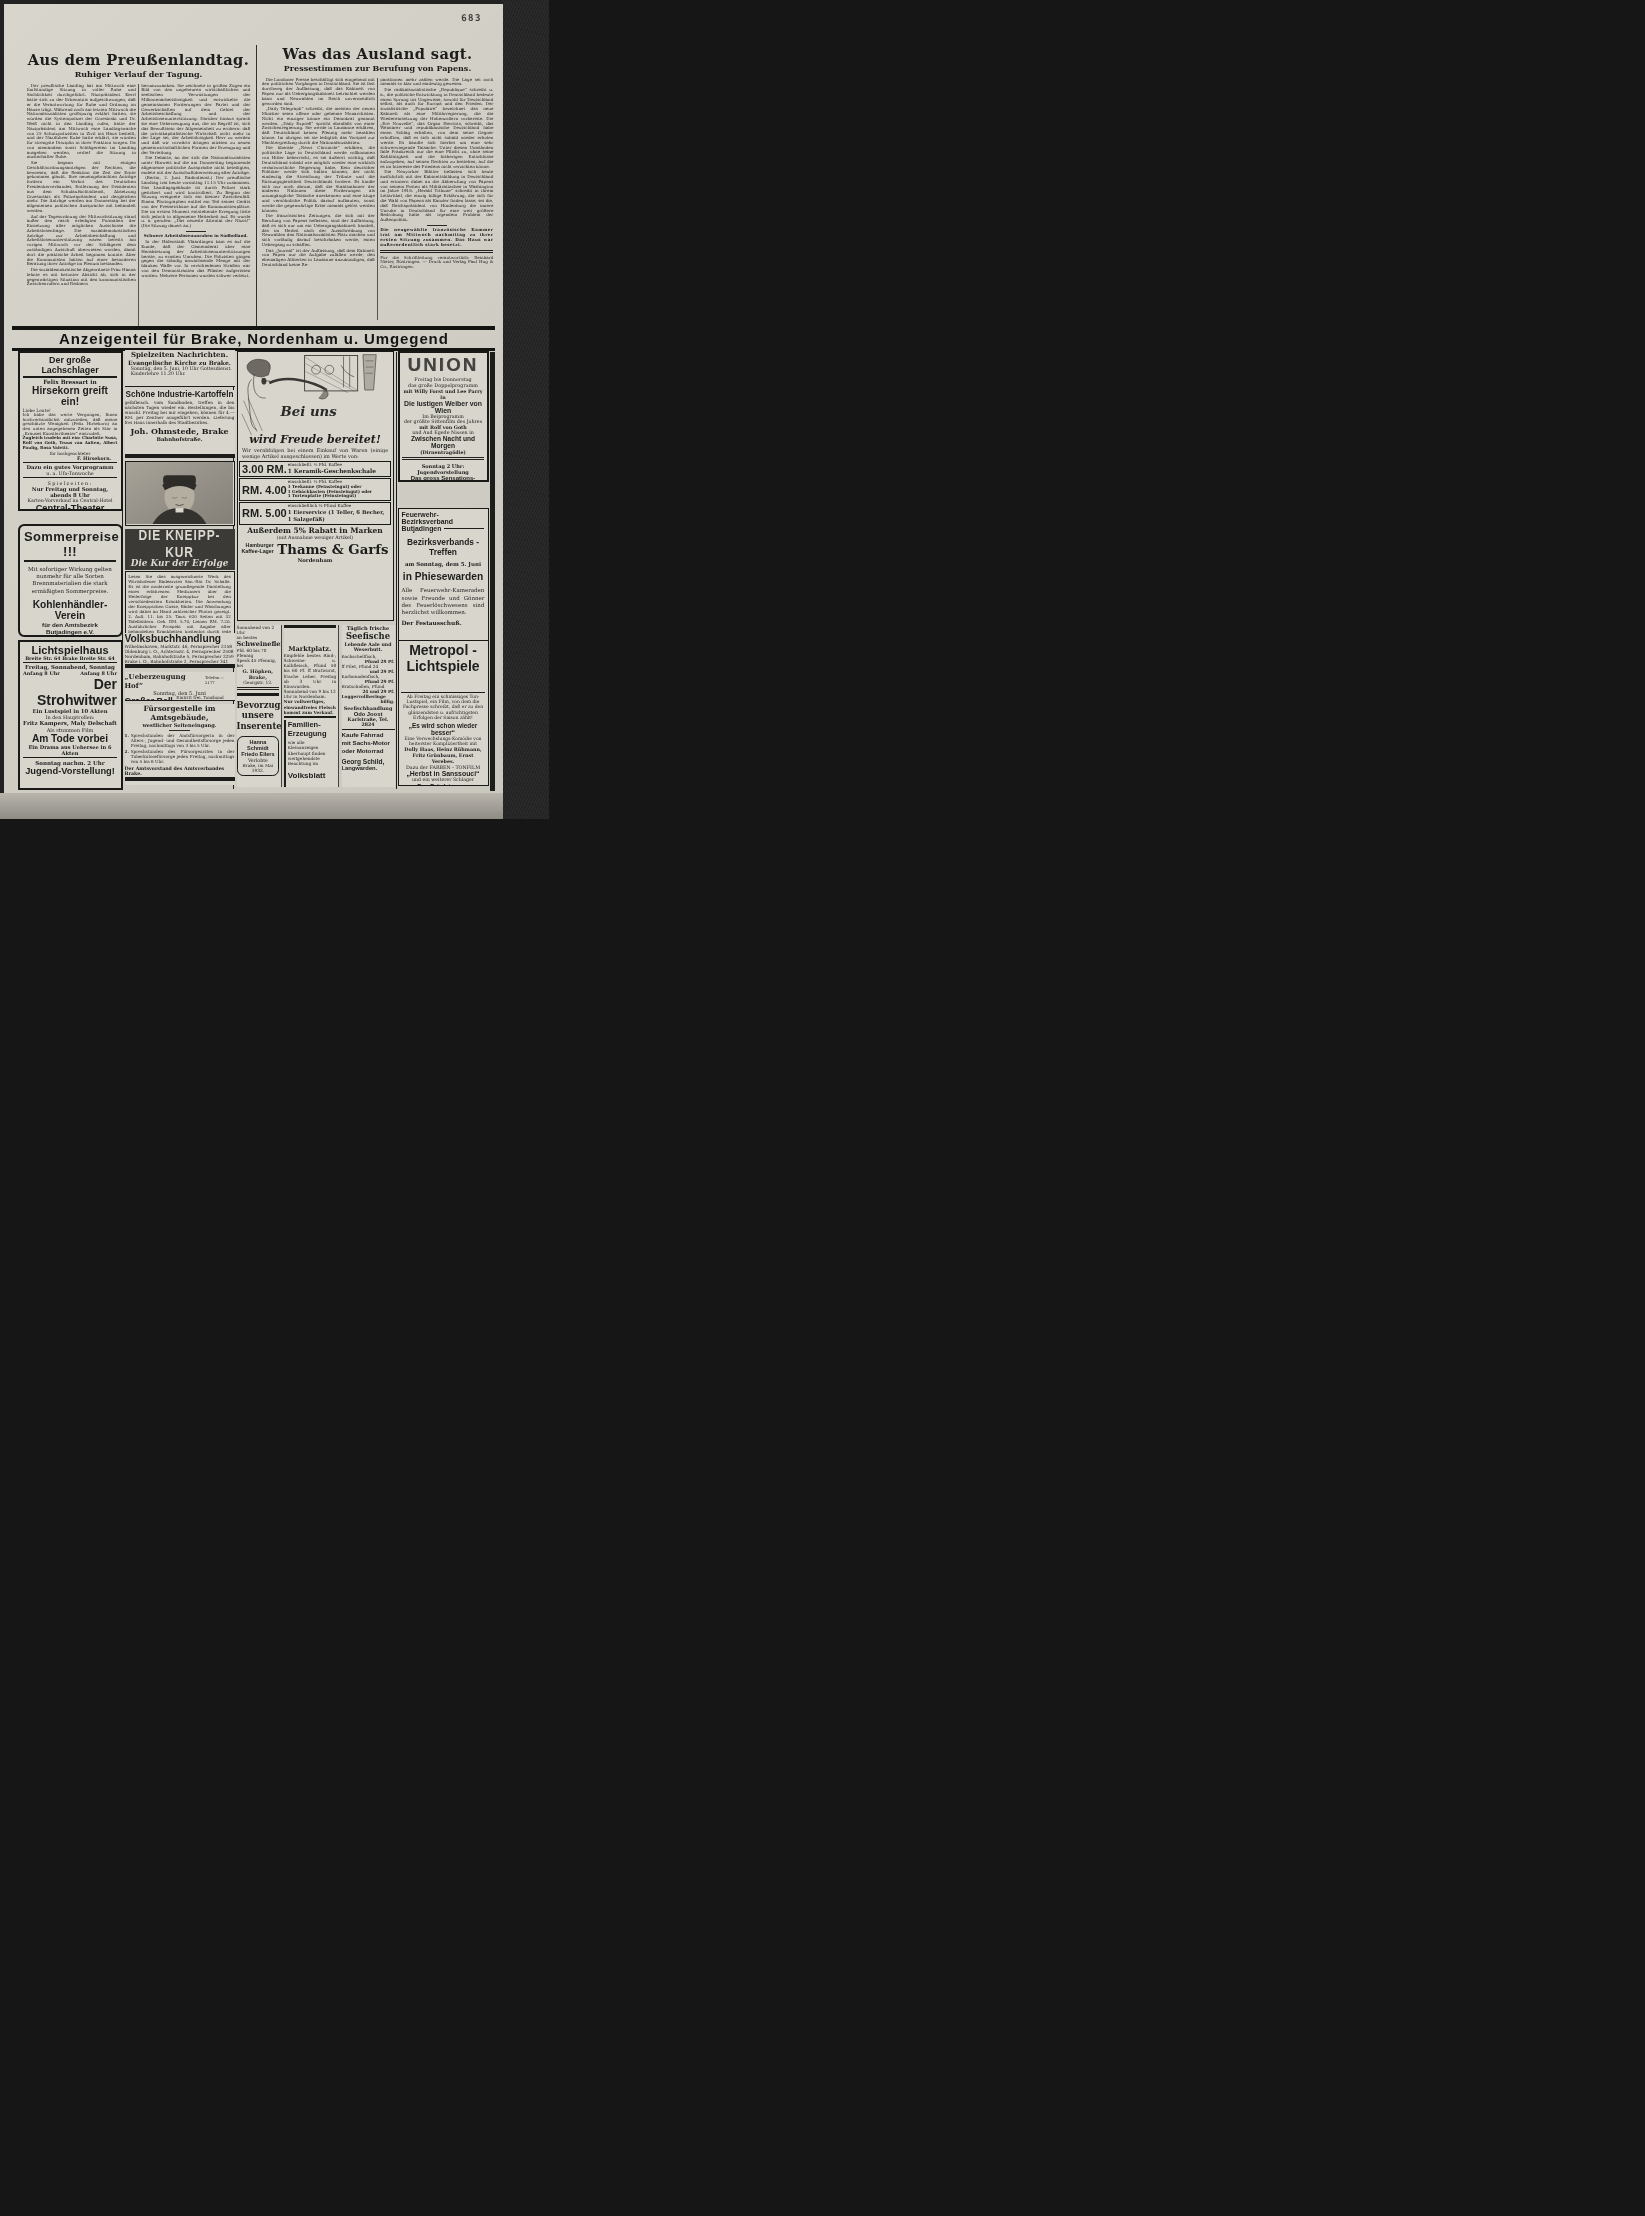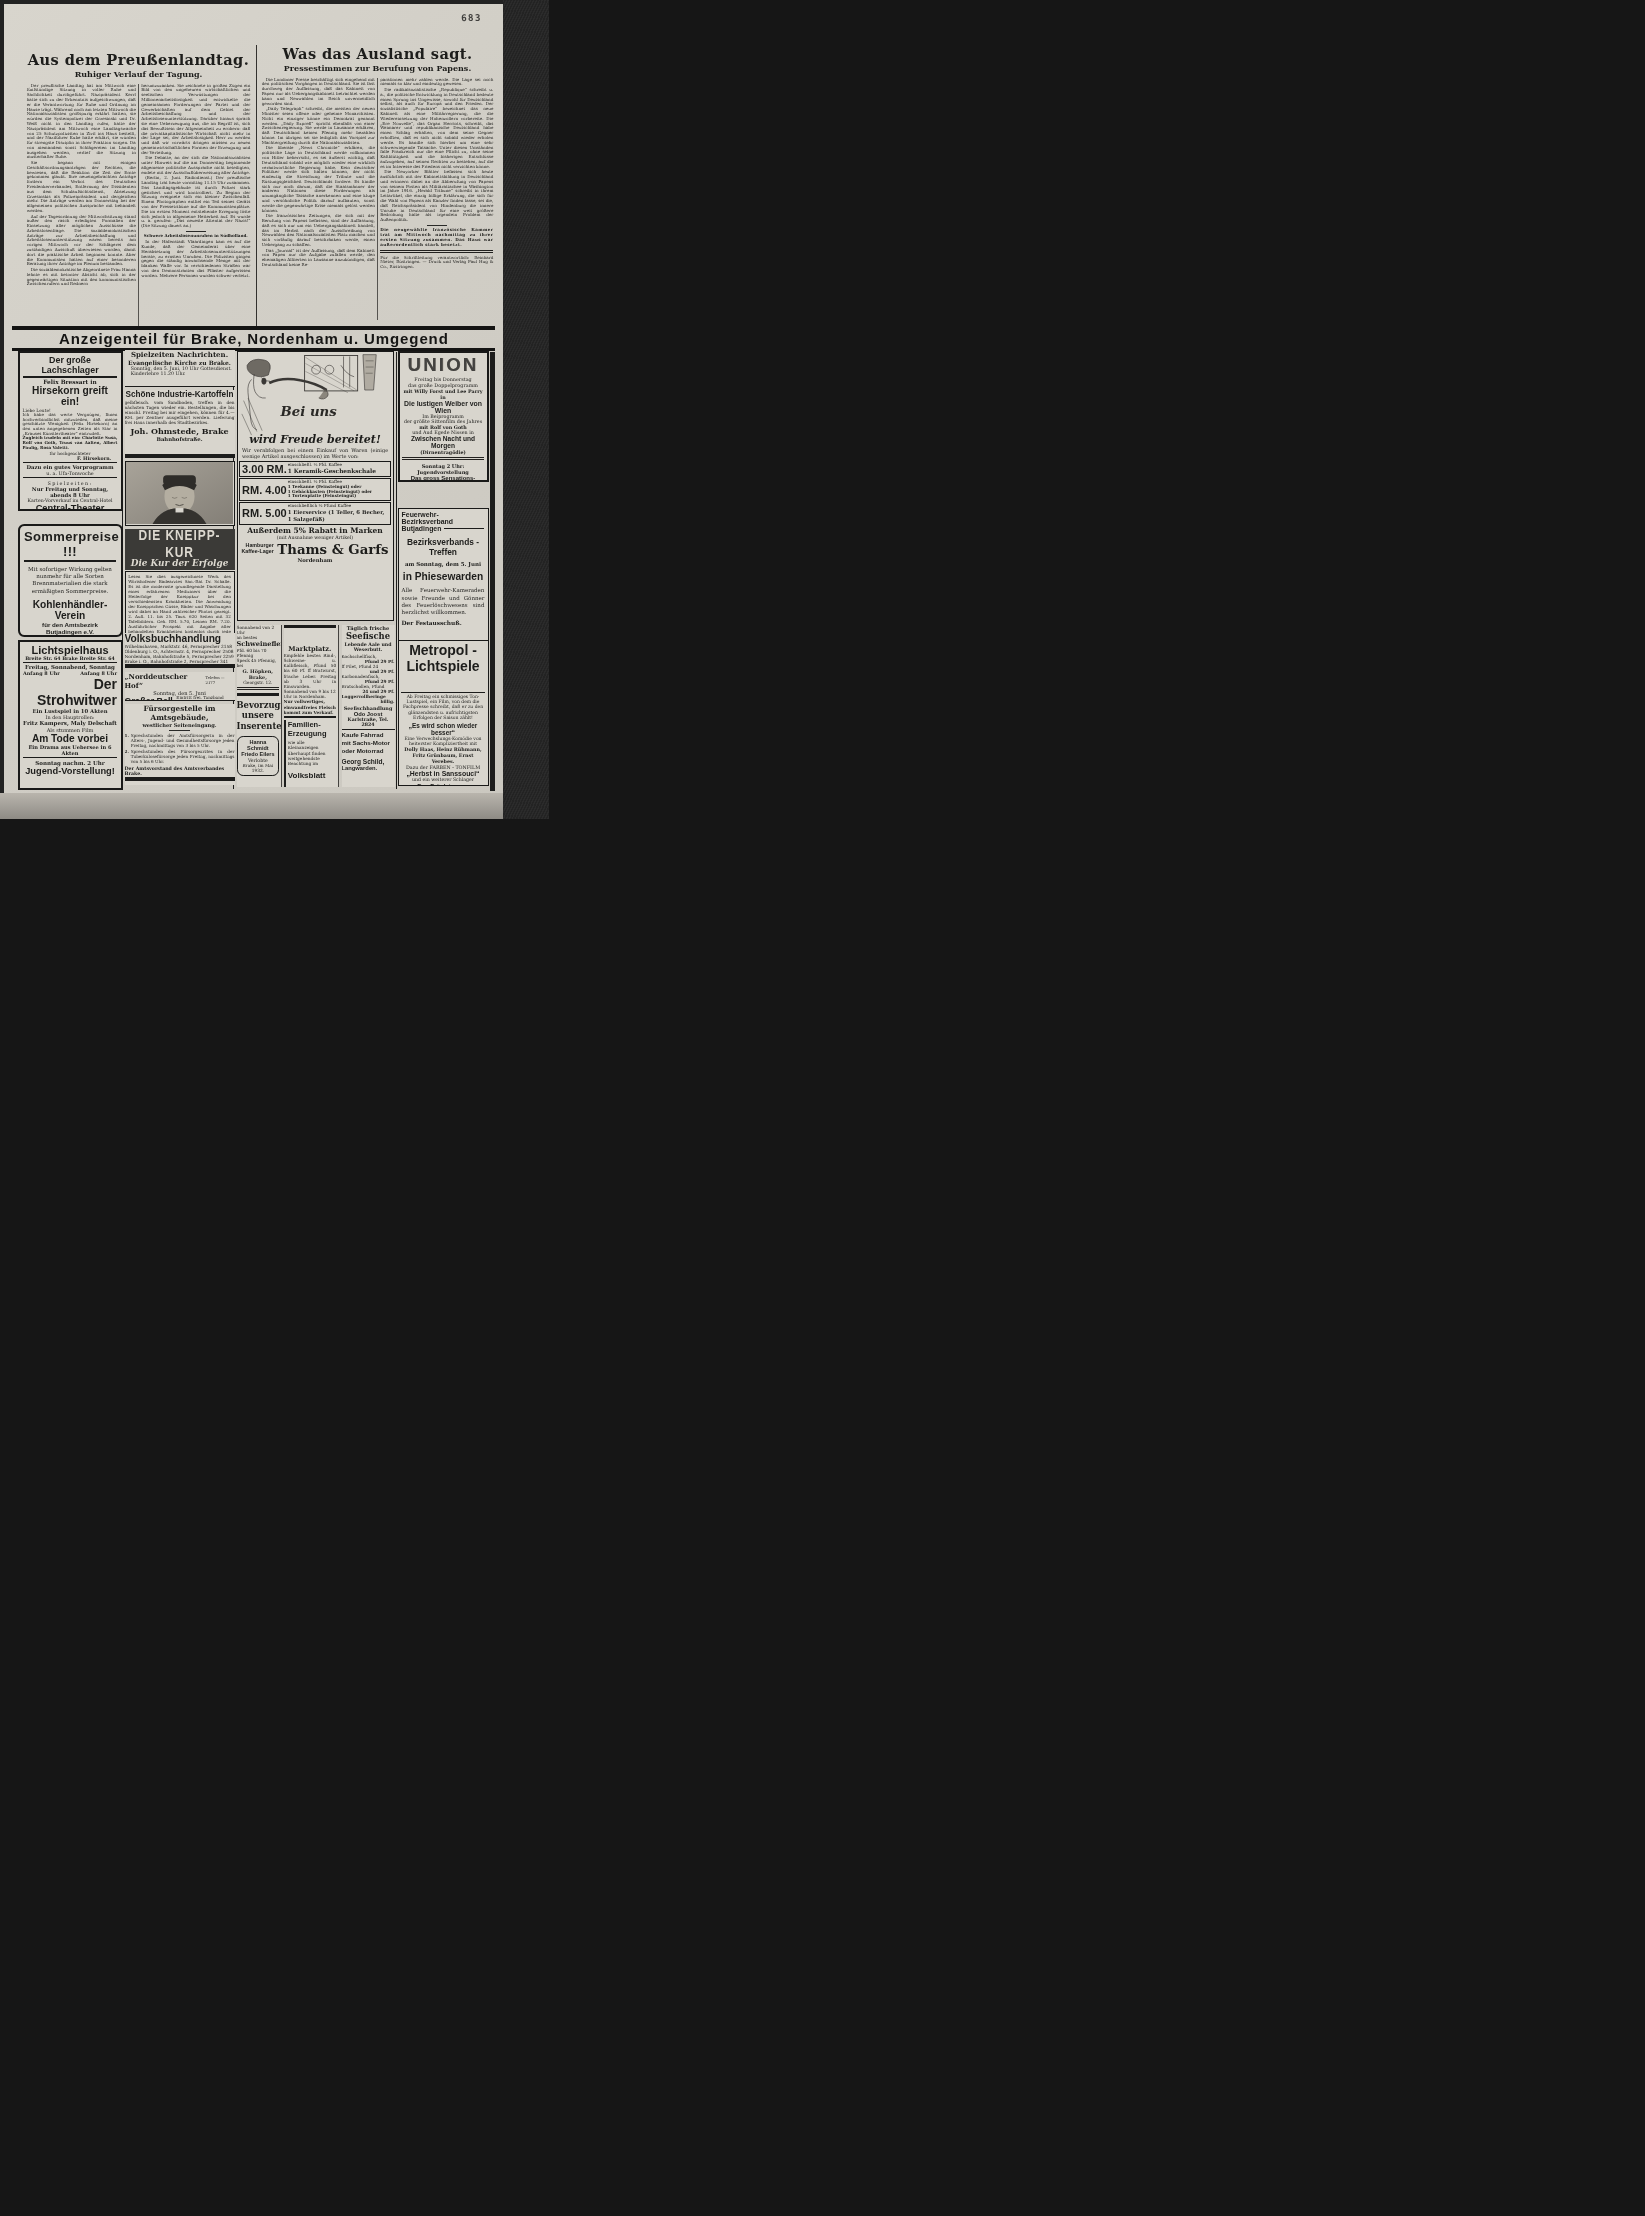--- a/index.html
+++ b/index.html
@@ -221,21 +221,21 @@
       <div class="sans b" style="font-size:10.2px;">Volksbuchhandlung</div>
       <div style="font-size:4.3px;">Wilhelmshaven, Marktstr. 46, Fernsprecher 2158</div>
       <div style="font-size:4.3px;">Oldenburg i. O., Achternstr. 4, Fernsprecher 2508</div>
       <div style="font-size:4.3px;">Nordenham, Bahnhofstraße 5, Fernsprecher 2259</div>
       <div style="font-size:4.3px;">Brake i. O., Bahnhofstraße 2, Fernsprecher 341</div>
       <div class="hr8" style="margin-top:0.9px;"></div>
     </div>
 
     <div class="ad" style="left:121px;top:668px;width:110px;height:29px;border-bottom:1.3px double #1c1c1b;">
       <div style="display:flex;justify-content:space-between;align-items:baseline;">
-        <span class="b" style="font-size:7px;">„Norddeutscher Hof“</span>
+        <span class="b" style="font-size:7px;">„Ueberzeugung Hof“</span>
         <span style="font-size:3.8px;">Telefon — 2177</span>
       </div>
       <div class="ctr" style="font-size:5.1px;">Sonntag, den 5. Juni</div>
       <div style="display:flex;gap:3.5px;align-items:center;">
         <span class="sans b" style="font-size:8.9px;">Großer Ball</span>
         <span style="font-size:4.2px;line-height:1.15;">
           <span>Eintritt frei. Tanzband</span><br>
           <span>Damen u. Herren 50 ₰</span>
         </span>
       </div>

